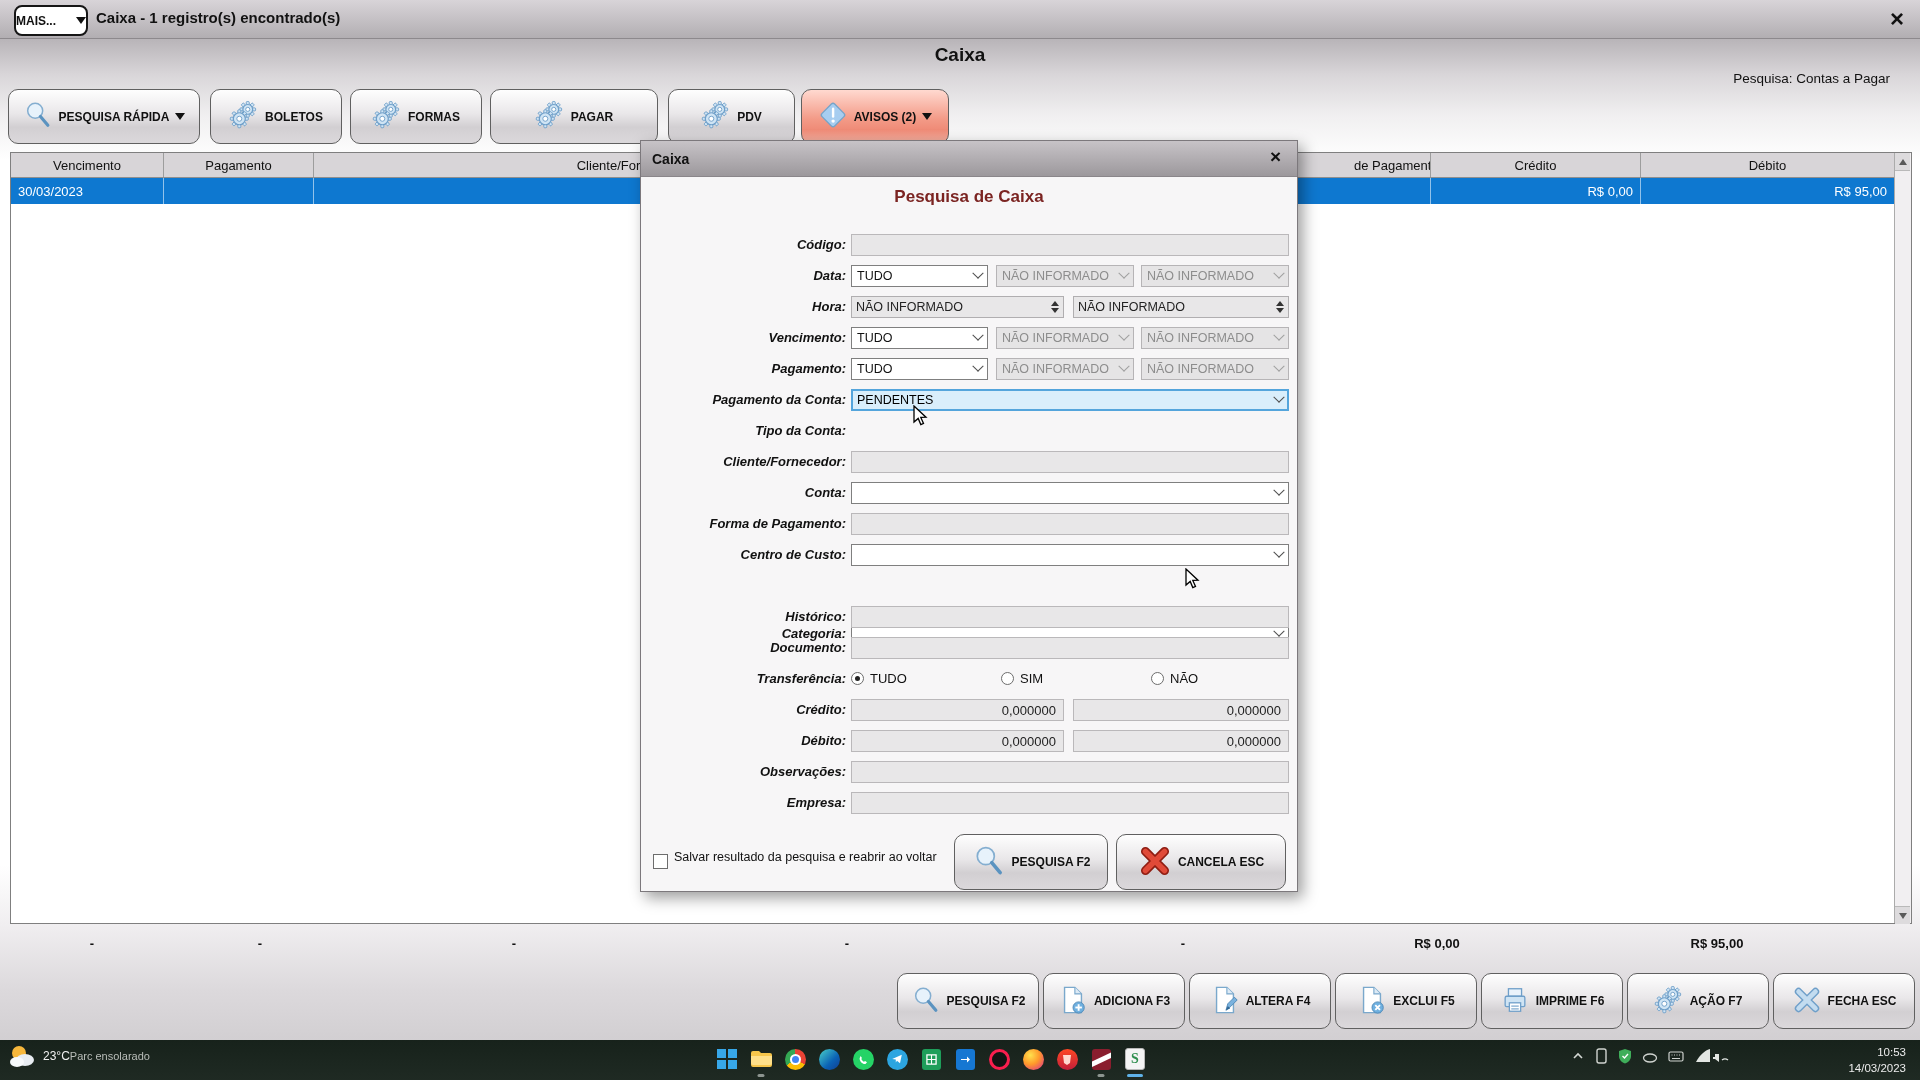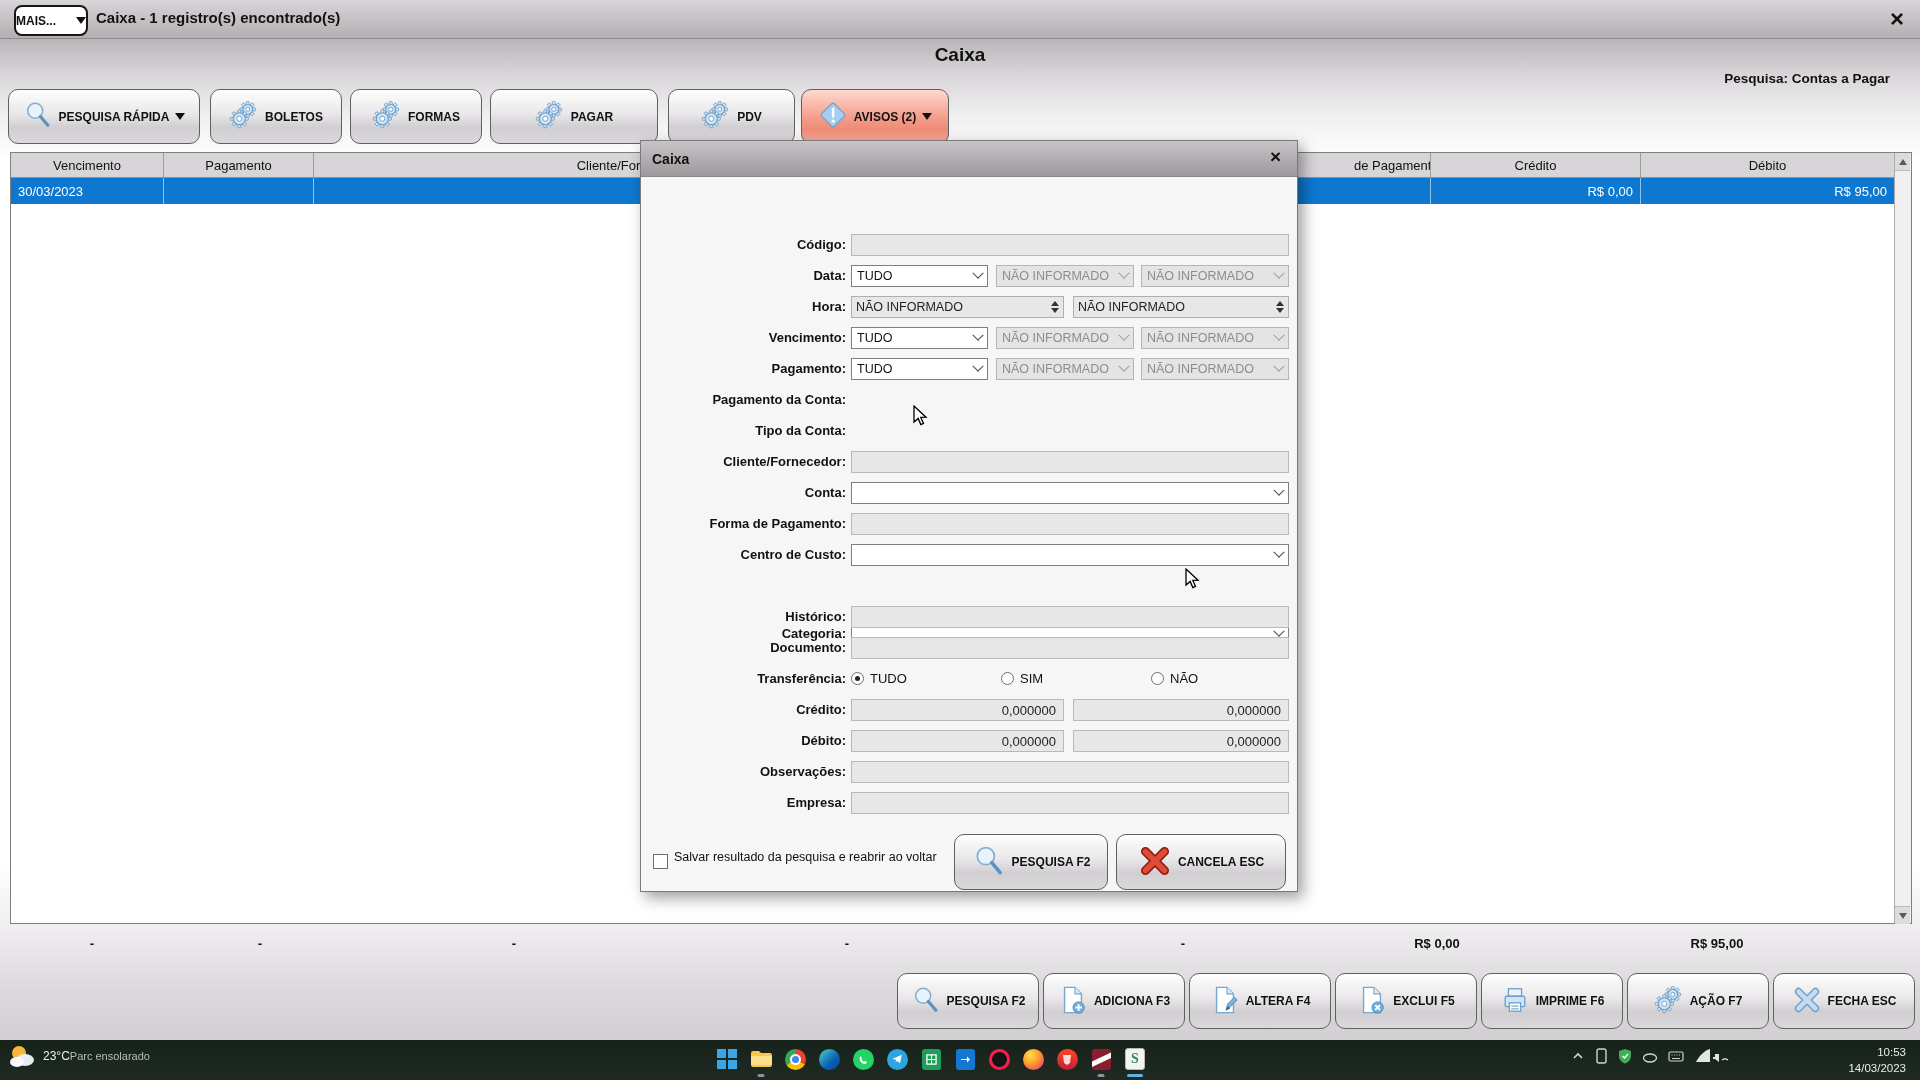--- a/index.html
+++ b/index.html
@@ -11,21 +11,21 @@
   .titlebar{position:absolute;left:0;top:0;width:1920px;height:38px;
     background:linear-gradient(#d8d4d8,#b2aeb2);border-bottom:1px solid #8d898d;}
   .mais-btn{position:absolute;left:14px;top:5px;width:70px;height:27px;background:#fff;
     border:2px solid #161616;border-radius:8px;display:flex;align-items:center;justify-content:center;
     gap:20px;font-weight:bold;font-size:12px;cursor:default;}
   .caret-down{width:0;height:0;border-left:5px solid transparent;border-right:5px solid transparent;border-top:7px solid #111;}
   .win-title{position:absolute;left:96px;top:9px;font-size:15px;font-weight:bold;}
   .win-close{position:absolute;right:16px;top:2px;font-size:24px;font-weight:bold;line-height:34px;}
   
   .page-heading{position:absolute;left:0;top:44px;width:1920px;text-align:center;font-size:19px;font-weight:bold;}
-  .search-context{position:absolute;right:30px;top:71px;font-size:13.5px;font-weight:bold;}
+  .search-context{position:absolute;right:30px;top:71px;font-size:13.5px;font-weight:normal;}
   
   .silver{border:1px solid #606060;border-radius:10px;
     background:linear-gradient(180deg,#fefefe 0%,#e9e7e9 45%,#d2cfd2 70%,#dbd8db 100%);
     display:flex;align-items:center;justify-content:center;gap:6px;font-weight:bold;}
   .ttb-btn{position:absolute;top:89px;height:53px;font-size:12px;}
   .ttb-btn.alert{background:linear-gradient(180deg,#ffd9d0 0%,#f39a87 55%,#ef8b77 75%,#f7b3a4 100%);}
   
   .grid{position:absolute;left:10px;top:152px;width:1902px;height:772px;border:1px solid #7f7f7f;background:#fff;box-sizing:border-box;}
   .thead{display:flex;height:24px;background:#d8d5d8;border-bottom:1px solid #8f8f8f;width:1884px;}
   .th{box-sizing:border-box;border-right:1px solid #9d9d9d;display:flex;align-items:center;justify-content:center;font-size:13px;overflow:hidden;white-space:nowrap;}
@@ -40,21 +40,21 @@
   
   .abtn{position:absolute;top:973px;height:54px;font-size:12px;}
   
   .dialog{position:absolute;left:640px;top:140px;width:658px;height:752px;background:#f7f6f7;
     border:1px solid #7c787c;box-shadow:5px 6px 14px rgba(0,0,0,.38);z-index:40;box-sizing:border-box;}
   .dlg-title{height:35px;background:linear-gradient(#c7c3c7,#9c989c);border-bottom:1px solid #8a868a;
     display:flex;align-items:center;padding:0 11px;font-size:14px;font-weight:bold;}
   .dlg-close{position:absolute;right:16px;top:5px;font-size:19px;font-weight:bold;}
   .dlg-heading{position:absolute;left:0;top:46px;width:100%;text-align:center;font-size:17px;font-weight:bold;color:#7b2422;}
   .frow{position:absolute;left:0;width:658px;height:22px;}
-  .flabel{position:absolute;left:6px;width:199px;text-align:right;font-weight:bold;font-size:13px;line-height:22px;white-space:nowrap;}
+  .flabel{position:absolute;left:6px;width:199px;text-align:right;font-weight:bold;font-size:13px;line-height:22px;white-space:nowrap;font-style:italic;}
   .fwrap{position:absolute;left:210px;width:438px;height:22px;}
   .fld{position:absolute;top:0;height:22px;box-sizing:border-box;font-size:12.5px;display:flex;align-items:center;}
   .inp-dis{background:#e8e7e8;border:1px solid #bab8ba;}
   .sel{background:#fff;border:1px solid #7f7f7f;padding:0 5px;}
   .sel-dis{background:#e5e4e5;border:1px solid #b6b4b6;color:#8d8d8d;padding:0 5px;}
   .sel-focus{background:#d9eefb;border:2px solid #54a5dc;padding:0 4px;color:#000;}
   .chev{margin-left:auto;width:7px;height:7px;border-right:1.7px solid #4e4e4e;border-bottom:1.7px solid #4e4e4e;transform:rotate(45deg) translate(-2px,-2px);}
   .chev.lt{border-color:#a0a0a0;}
   .spin{background:#e8e7e8;border:1px solid #b0aeb0;padding:0 4px;color:#222;}
   .spin-arrows{margin-left:auto;display:flex;flex-direction:column;gap:2px;align-items:center;}
@@ -335,20 +335,21 @@
           </svg></span>
     <span>FECHA ESC</span>
       </div>
     </div>
 
   <div class="dialog">
     <div class="dlg-title">
       <span>Caixa</span>
     </div>
     <div class="dlg-close">×</div>
+    <div class="dlg-heading">Pesquisa de Caixa</div>
     <div id="dlg-fields">
         <div class="frow" style="top: 93px;">
           <div class="flabel">Código:</div>
     <div class="fwrap">
             <div class="fld inp-dis" style="left:0;width:438px"></div>
           </div>
         </div>
         <div class="frow" style="top: 124px;">
           <div class="flabel">Data:</div>
     <div class="fwrap">
@@ -414,20 +415,26 @@
               <span class="chev lt"></span>
             </div>
       <div class="fld sel-dis" style="left:290px;width:148px">
               <span>NÃO INFORMADO</span>
               <span class="chev lt"></span>
             </div>
           </div>
         </div>
         <div class="frow" style="top: 248px;">
           <div class="flabel">Pagamento da Conta:</div>
+    <div class="fwrap">
+            <div class="fld sel-focus" style="left:0;width:438px">
+      <span>PENDENTES</span>
+              <span class="chev"></span>
+            </div>
+          </div>
         </div>
         <div class="frow" style="top: 279px;">
           <div class="flabel">Tipo da Conta:</div>
         </div>
         <div class="frow" style="top: 310px;">
           <div class="flabel">Cliente/Fornecedor:</div>
     <div class="fwrap">
             <div class="fld inp-dis" style="left:0;width:438px"></div>
           </div>
         </div>

